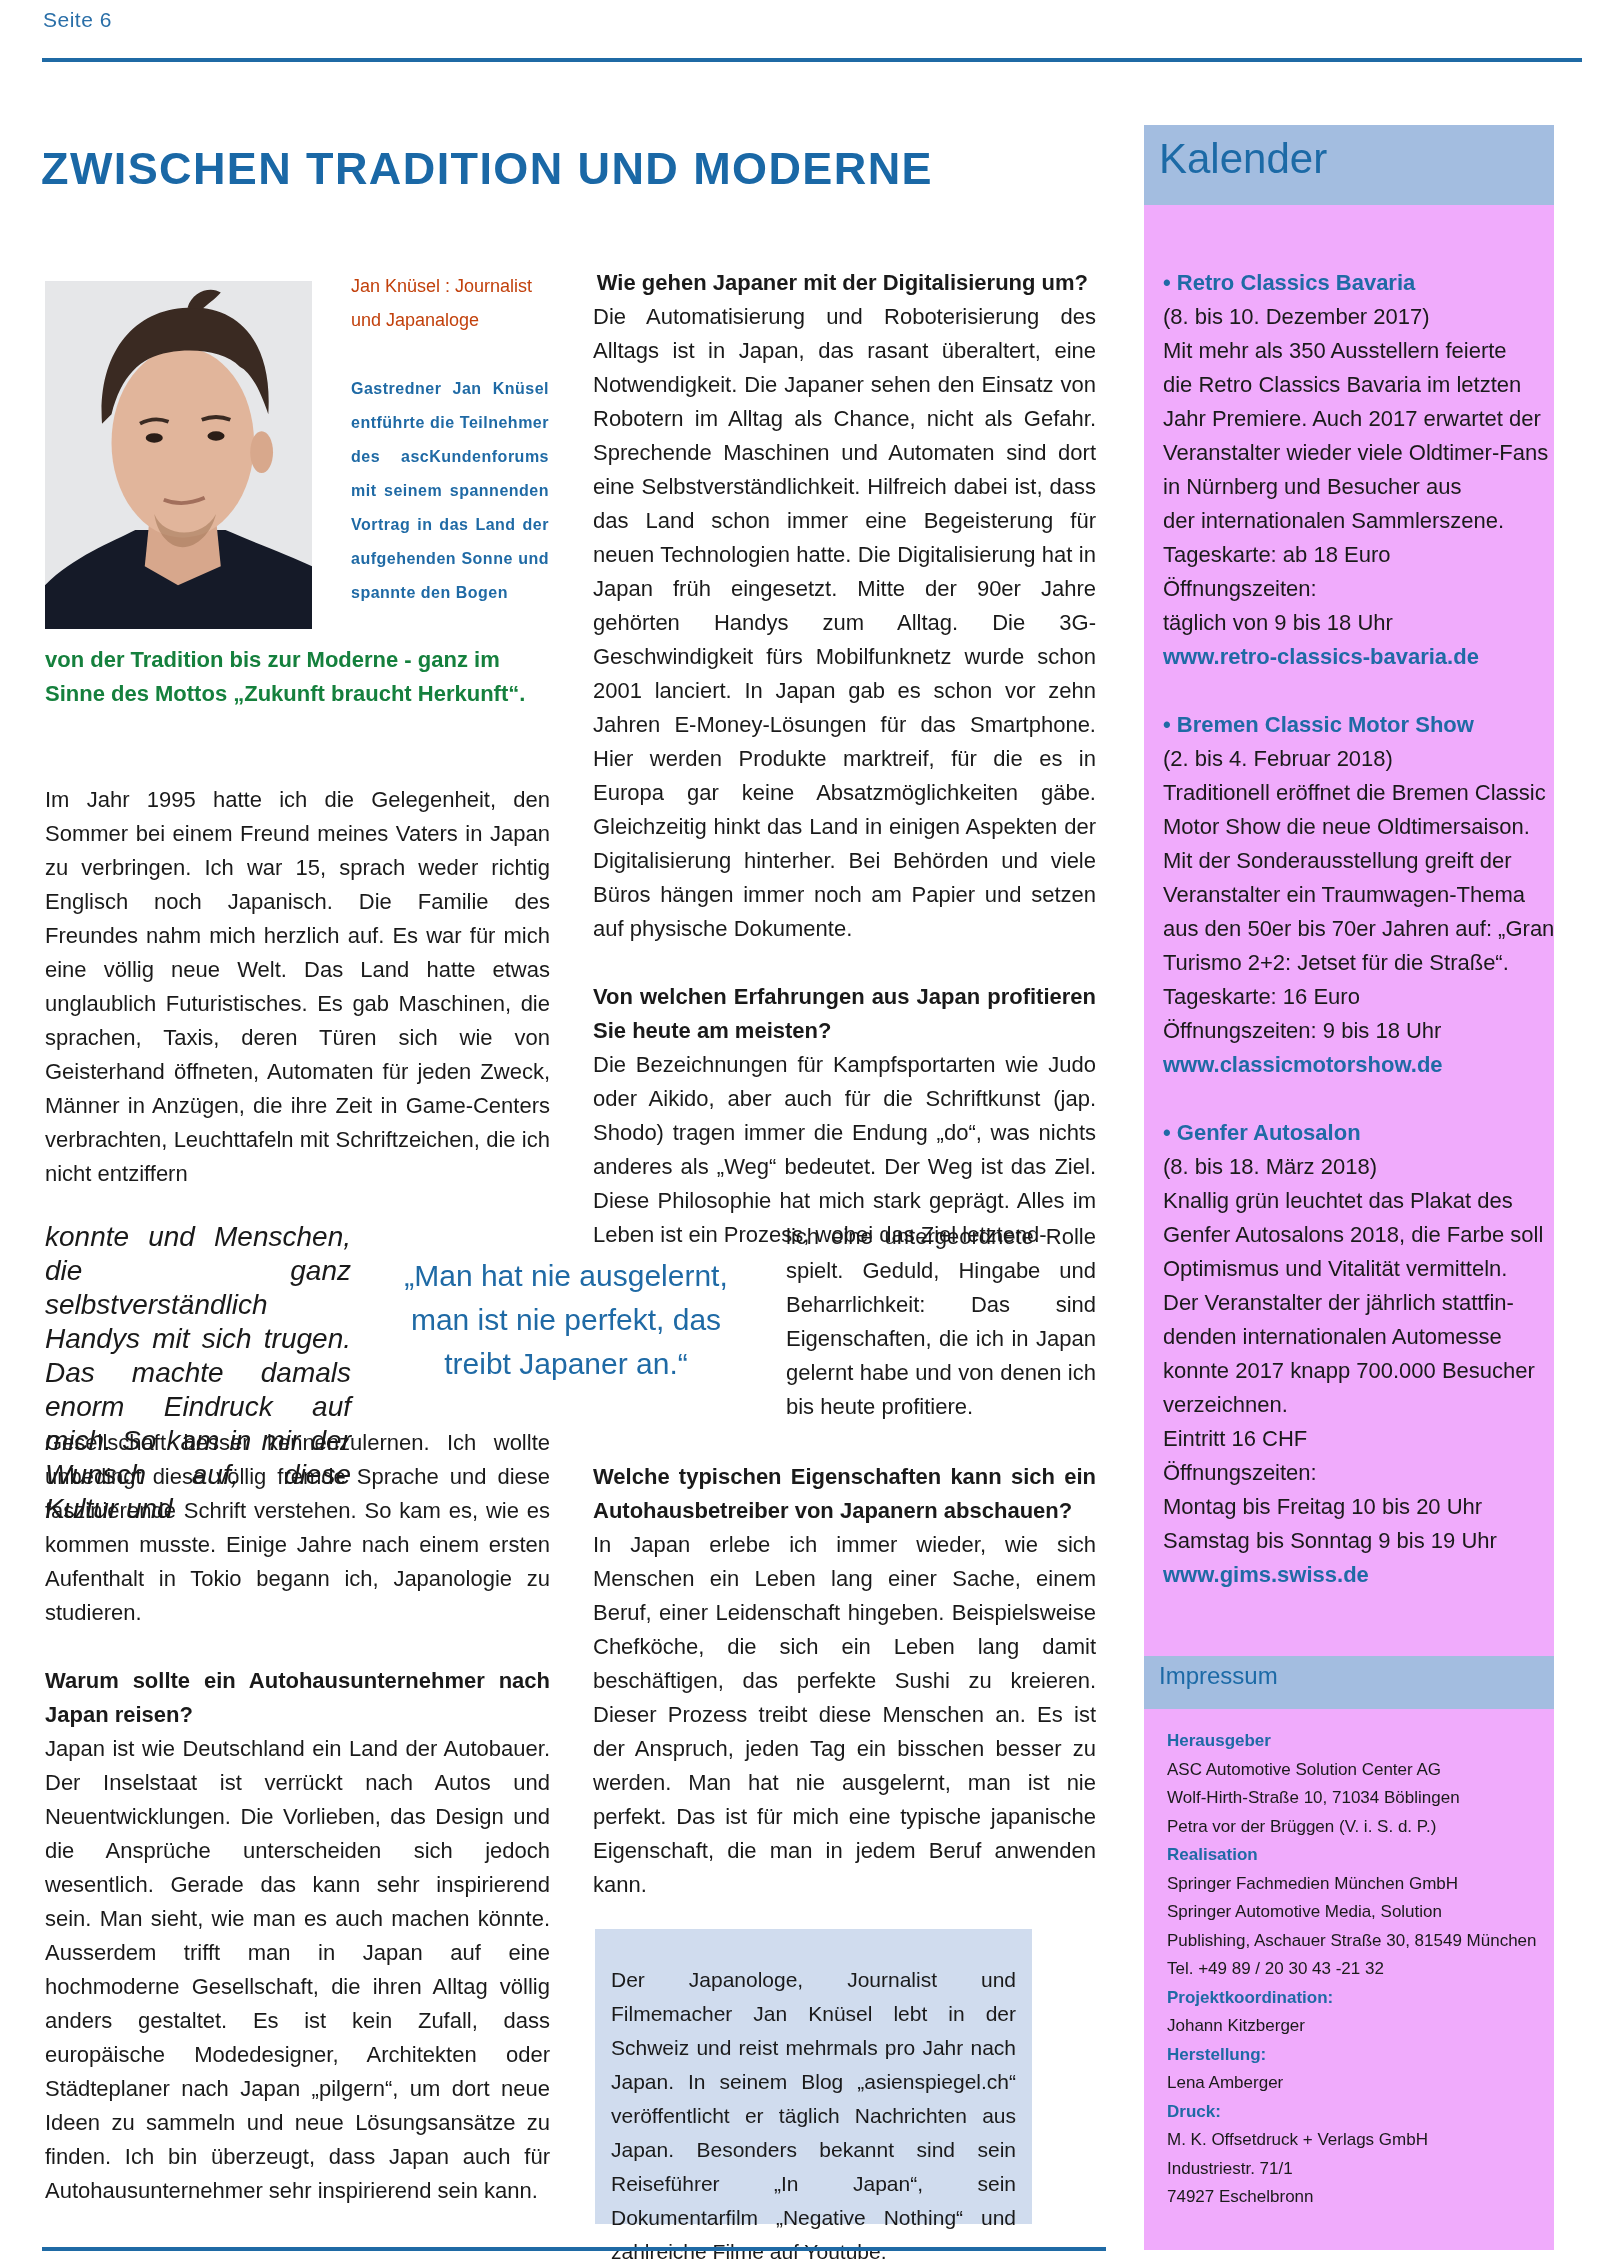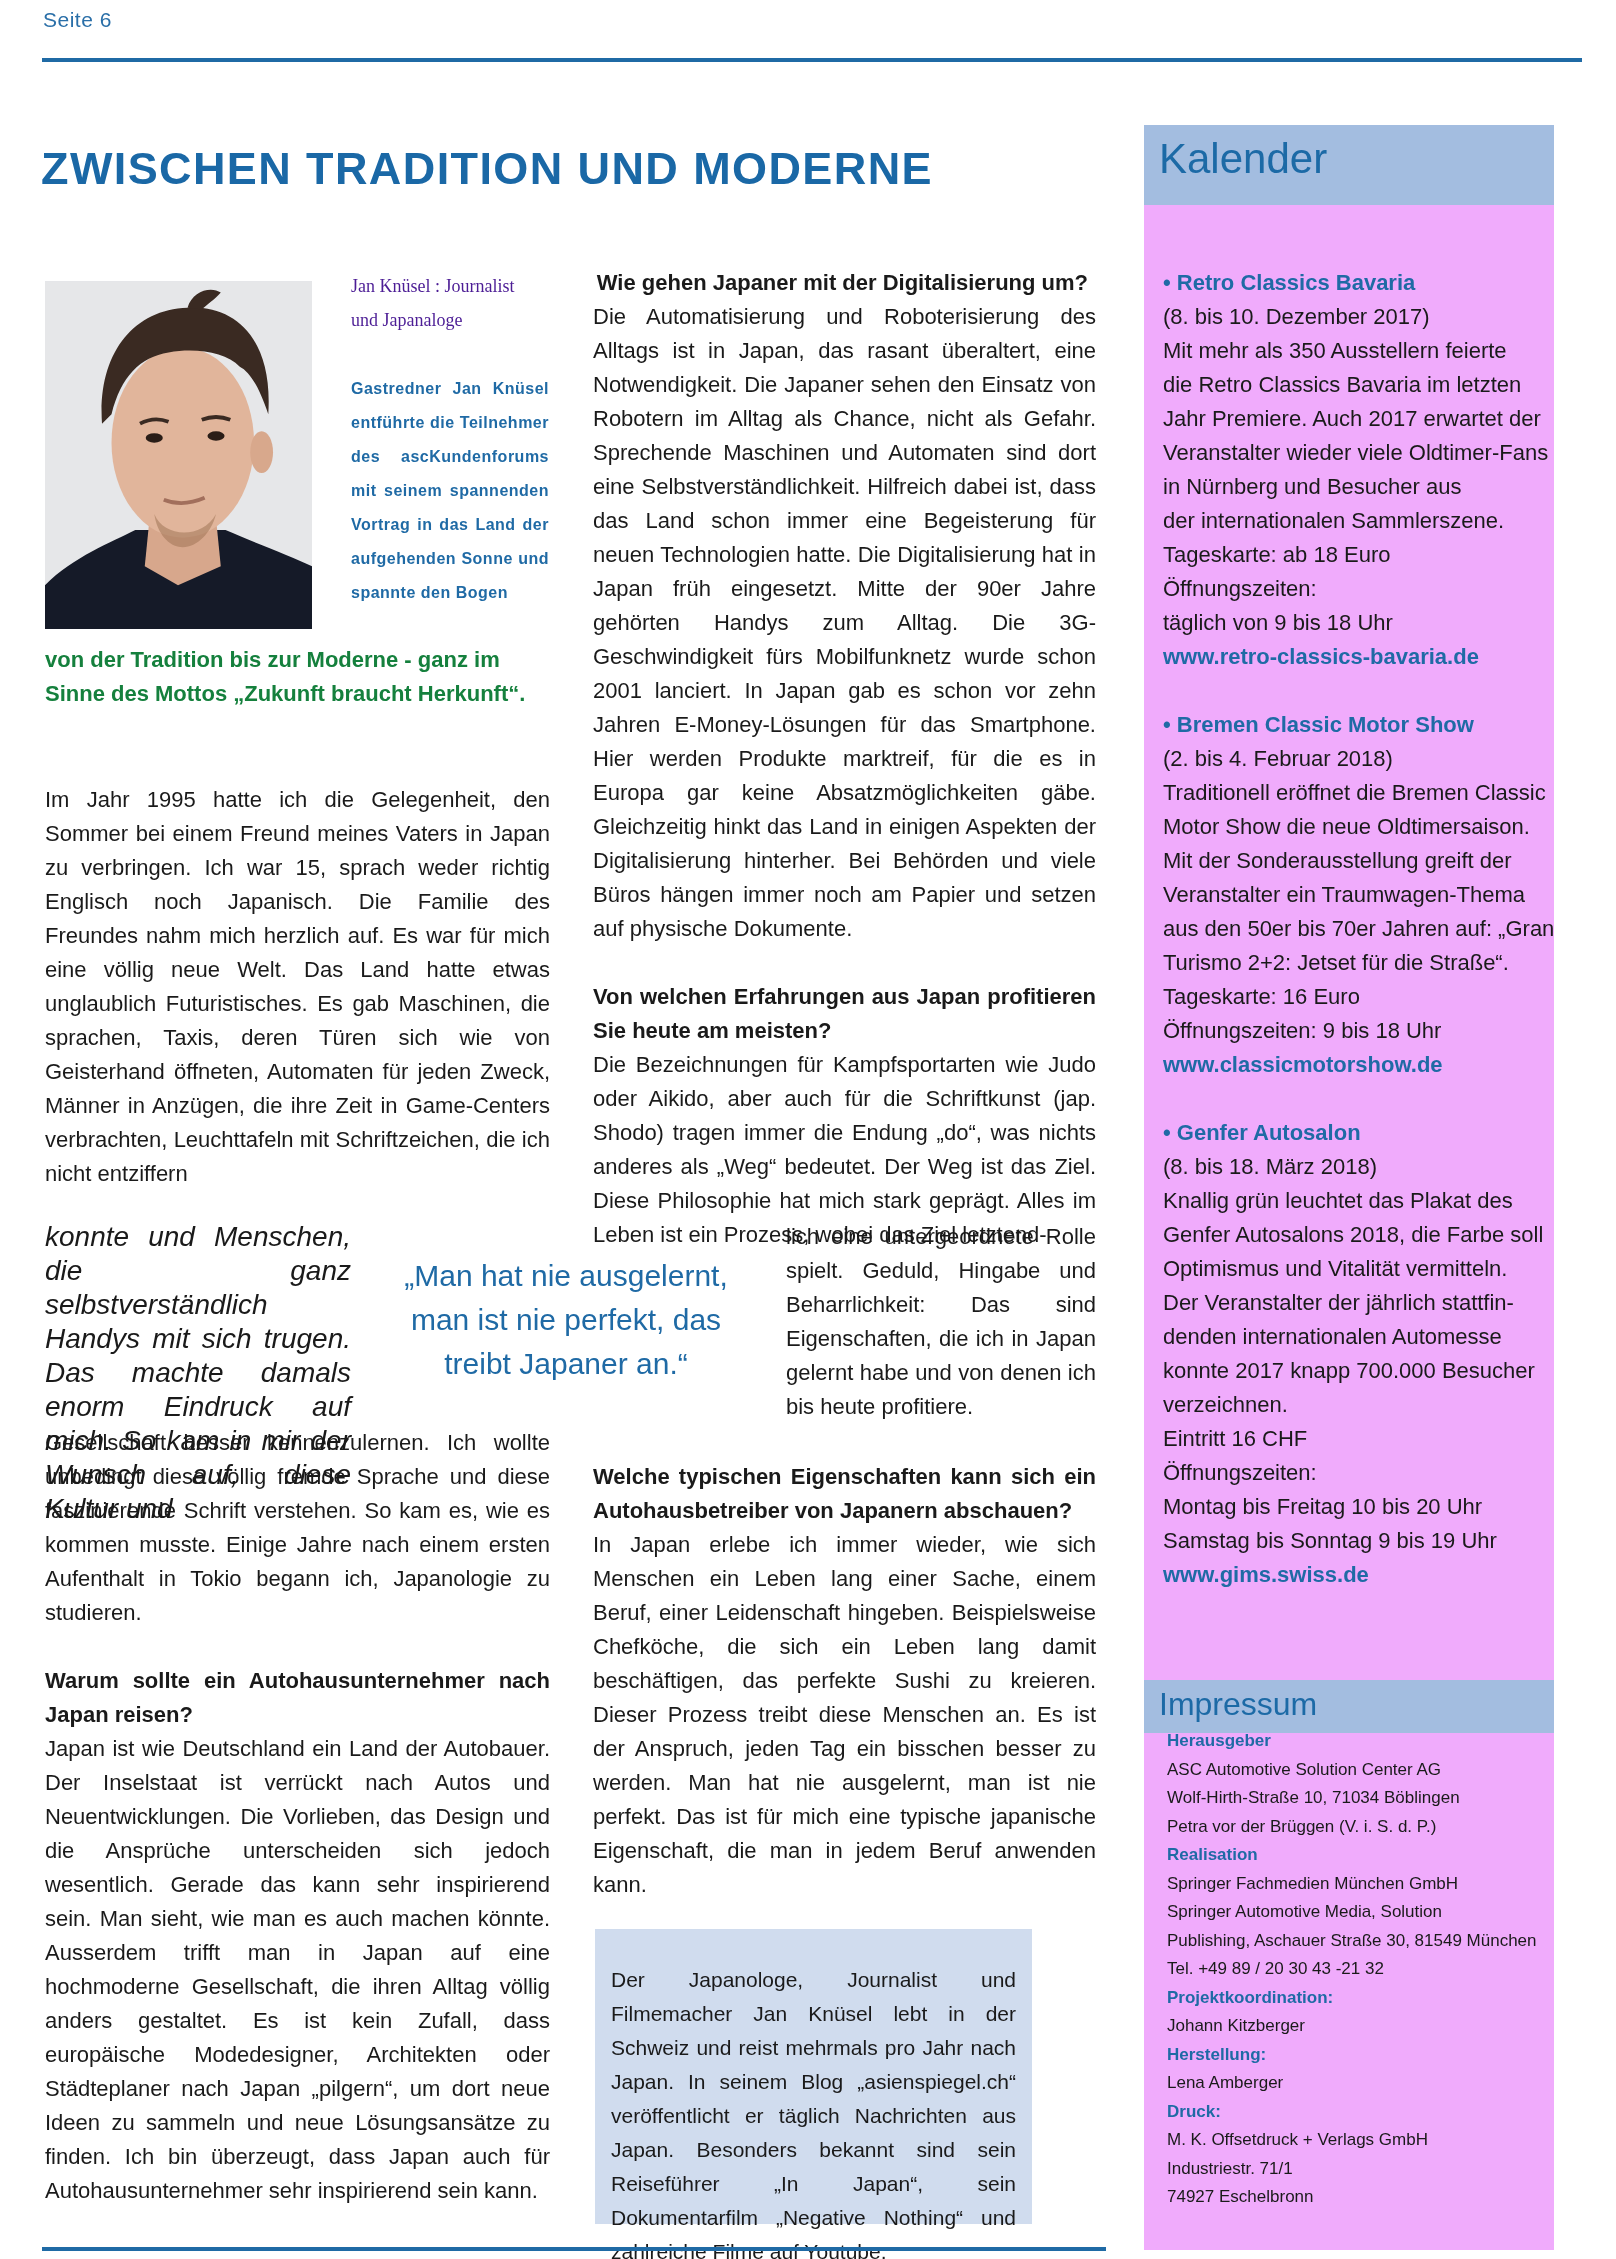--- a/index.html
+++ b/index.html
@@ -7,37 +7,37 @@
   body { position: relative; font-family: "Liberation Sans", "DejaVu Sans", sans-serif; color: #1a1a1a; }
 
   .page-number { position: absolute; left: 43px; top: 7.6px; font-size: 21px; color: #2a6fa8; letter-spacing: 0.5px; }
   .top-rule { position: absolute; left: 42px; top: 58px; width: 1540px; height: 3.8px; background: #1f6aa5; }
   .title { position: absolute; left: 41px; top: 143px; font-size: 45px; font-weight: bold; color: #1a68a6; letter-spacing: 1.4px; white-space: nowrap; }
 
   
   .sidebar { position: absolute; left: 1144px; top: 125px; width: 410px; height: 2125px; background: #f0abfc; }
   .side-head { position: absolute; left: 0; width: 410px; background: #a3bde0; color: #1c6aa6; }
   .side-head.kal { top: 0; height: 80px; font-size: 42px; padding: 9.5px 0 0 15px; }
-  .side-head.imp { top: 1531px; height: 53px; font-size: 32px; padding: 5.7px 0 0 15px; margin-top: 24px; }
+  .side-head.imp { top: 1531px; height: 53px; font-size: 24px; padding: 5.7px 0 0 15px; }
   .events { position: absolute; left: 19px; top: 141px; width: 380px; font-size: 22px; line-height: 34px; color: #1a1a1a; }
   .event { margin-bottom: 34px; }
   .event .name, .event .url { color: #1f6aa5; font-weight: bold; }
   .event .line { display: block; white-space: nowrap; }
   .impressum { position: absolute; left: 23px; top: 1602px; width: 380px; font-size: 17px; line-height: 28.5px; color: #1a1a1a; }
   .impressum .label { color: #1f6aa5; font-weight: bold; display: block; }
   .impressum .line { display: block; white-space: nowrap; }
 
   
   .col { position: absolute; font-size: 22px; line-height: 34px; text-align: justify; }
   .col p { margin: 0; }
   .q { font-weight: bold; }
   .gap { height: 34px; }
 
   .photo { position: absolute; left: 45px; top: 281px; width: 267px; height: 348px; background: #e4e5e7; overflow: hidden; }
-  .caption { position: absolute; left: 351px; top: 269px; width: 195px; font-size: 18px; line-height: 34px; color: #4c1d95; font-family: Liberation Serif, serif; }
+  .caption { position: absolute; left: 351px; top: 269px; width: 195px; font-size: 18px; line-height: 34px; color: #c2410c; }
   .lead { position: absolute; left: 351px; top: 372px; width: 198px; font-size: 16px; line-height: 34px; font-weight: bold; color: #1f6aa5; text-align: justify; letter-spacing: 0.5px; }
   .lead-tail { position: absolute; left: 45px; top: 643px; width: 505px; font-size: 22px; line-height: 34px; font-weight: bold; color: #15803d; }
 
   .left-body { left: 45px; top: 783px; width: 505px; }
   .left-narrow { position: absolute; left: 45px; top: 1220px; width: 306px; font-size: 28px; line-height: 34px; text-align: justify; font-style: italic; }
   .left-rest { left: 45px; top: 1426px; width: 505px; }
 
   .quote { position: absolute; left: 376px; top: 1254px; width: 380px; font-size: 30px; line-height: 44px; color: #1f6aa5; text-align: center; }
 
   .mid-top { left: 593px; top: 266px; width: 503px; }

